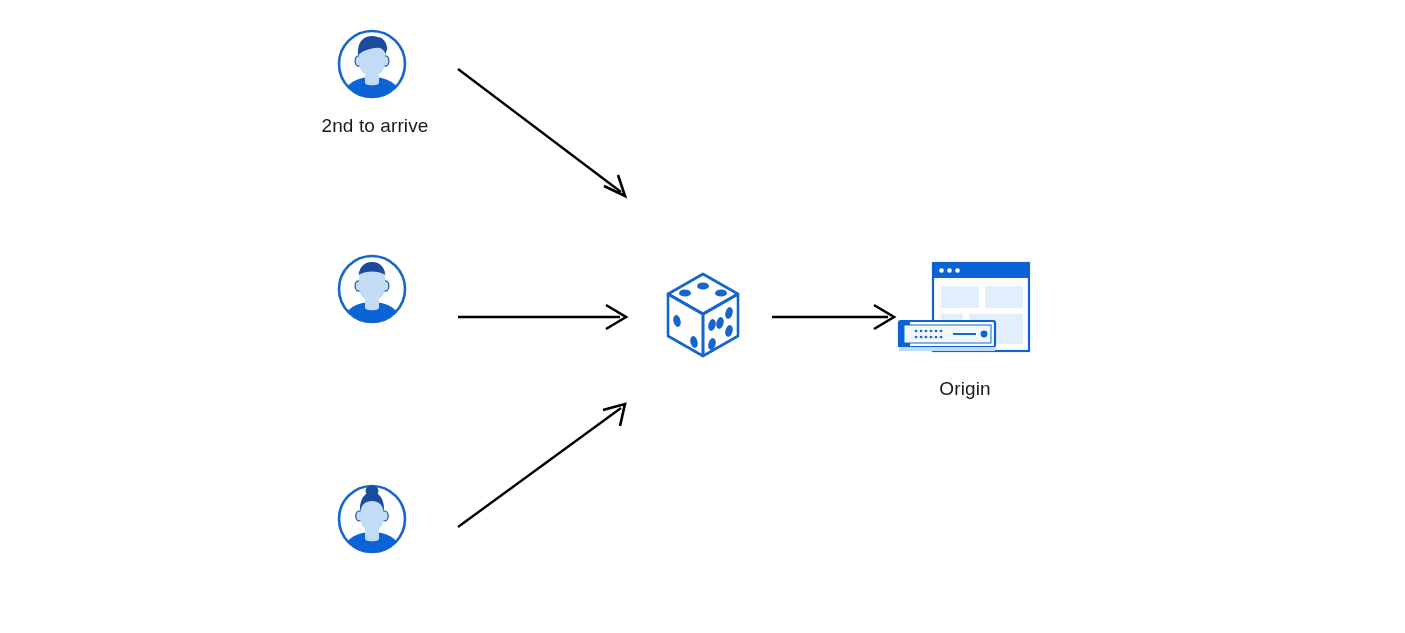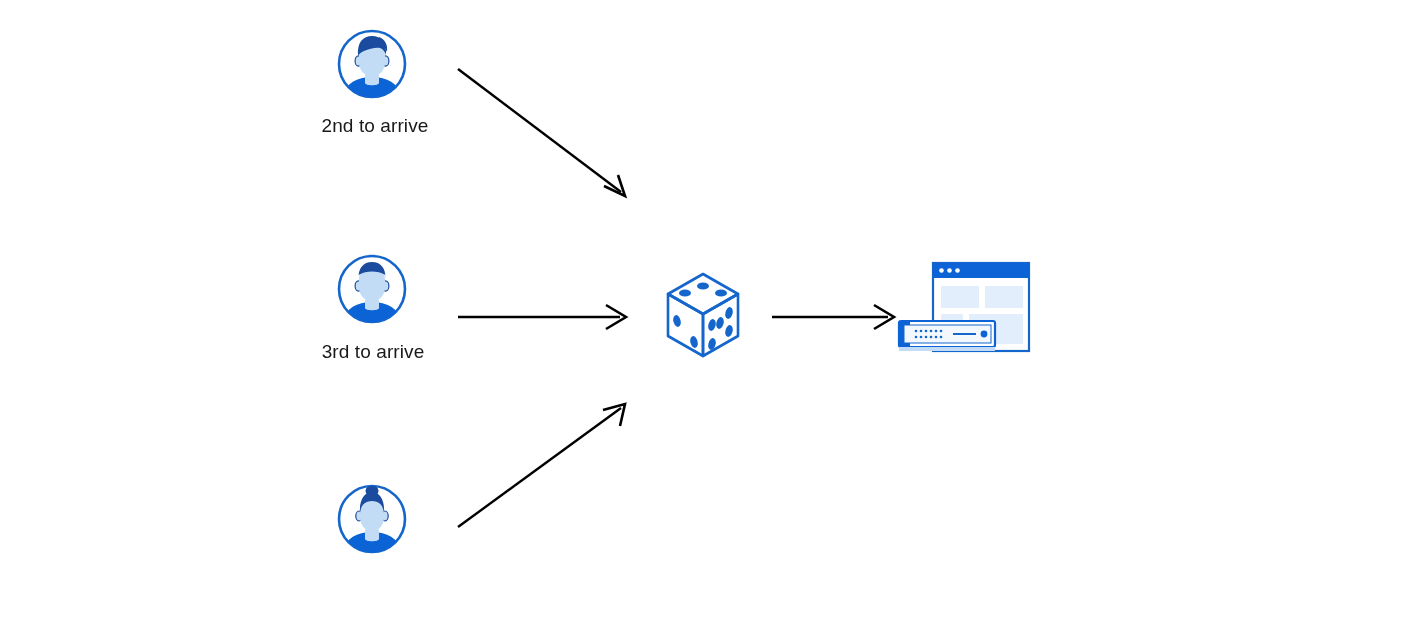--- a/index.html
+++ b/index.html
@@ -114,21 +114,20 @@
         <path d="M29 47 L43 47 L43 55 C43 58 29 58 29 55 Z" fill="#c3dcf5"></path>
         <rect x="29.5" y="40" width="13" height="11" rx="3" fill="#c3dcf5"></rect>
         <ellipse cx="22.5" cy="33" rx="3.4" ry="5.2" fill="#c3dcf5" stroke="#1a4b9e" stroke-width="1.2"></ellipse>
         <ellipse cx="49.5" cy="33" rx="3.4" ry="5.2" fill="#c3dcf5" stroke="#1a4b9e" stroke-width="1.2"></ellipse>
         <path d="M23 27 C23 17 28 12 36 12 C44 12 49 17 49 27 L49 34 C49 43 43 48 36 48 C29 48 23 43 23 34 Z" fill="#c3dcf5"></path>
 
         <path d="M22.5 26 C22 15 27.5 9 36 9 C44.5 9 50 15 49.5 26 L49.5 22 C46 19.5 40 18.5 36 18.5 C32 18.5 26 19.5 22.5 22 Z" fill="#1a4b9e"></path>
       </g>
     </svg>
   </div>
-  <div class="node-label" style="left:243px; top:341px;">3rd to arrive</div>
 
   <div class="node icon-box" style="left:336px; top:483px;">
     <svg width="72" height="72" viewBox="0 0 72 72">
       <defs>
         <clipPath id="clipBot">
             <circle cx="36" cy="36" r="33"></circle>
           </clipPath>
       </defs>
       <circle cx="36" cy="36" r="33" fill="#ffffff" stroke="#1566cc" stroke-width="2.6"></circle>
       <g clip-path="url(#clipBot)">
@@ -207,14 +206,15 @@
           <circle cx="31" cy="82" r="1.3"></circle>
             <circle cx="36" cy="82" r="1.3"></circle>
           <circle cx="41" cy="82" r="1.3"></circle>
             <circle cx="46" cy="82" r="1.3"></circle>
         </g>
         <line x1="58" y1="79" x2="81" y2="79" stroke="#1566cc" stroke-width="2"></line>
         <circle cx="89" cy="79" r="3.4" fill="#0b63d6"></circle>
       </g>
     </svg>
   </div>
+  <div class="node-label" style="left:835px; top:378px;">Origin</div>
 
 </div>
 
 </body></html>

